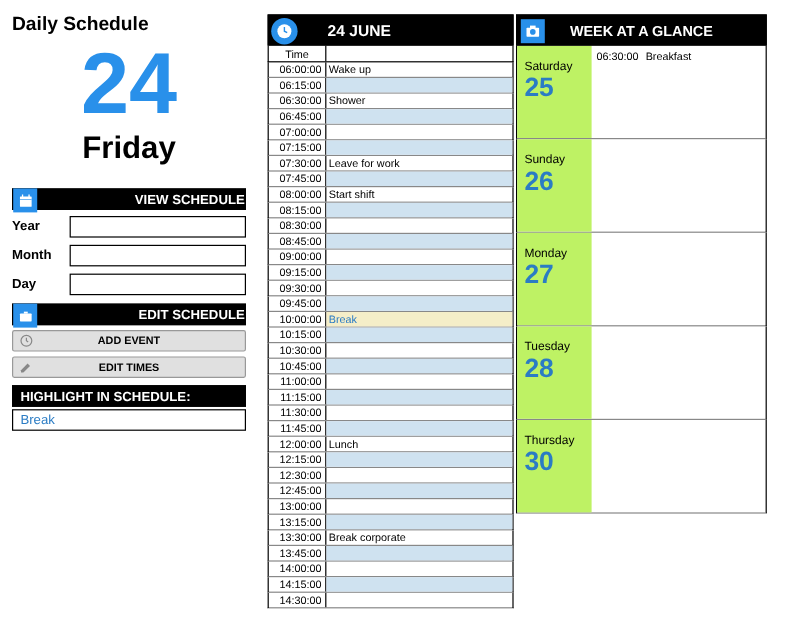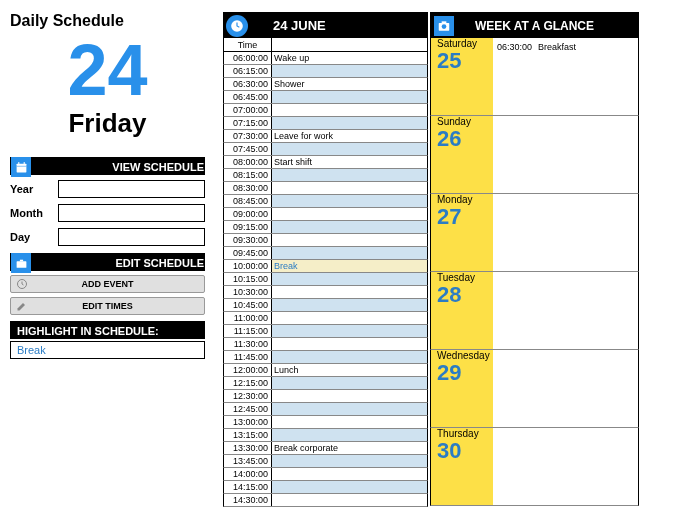--- a/index.html
+++ b/index.html
@@ -29,21 +29,21 @@
 .trow{display:flex;height:13px;border-left:1px solid #000;border-right:1px solid #000;border-bottom:1px solid #888;font-size:9px;line-height:13px}
 .trow .t{width:48px;border-right:1px solid #000;text-align:right;padding-right:3px}
 .trow .d{flex:1;padding-left:2px}
 .trow.alt .d{background:#cfe2f0}
 .trow.hi .d{background:#f5eec8;color:#2b7cc4}
 .right-col{float:left;width:209px;margin-left:2px}
 .r-head{height:26px;background:#000;color:#fff;font-size:12px;font-weight:bold;line-height:26px;text-align:center;position:relative;border:1px solid #000}
 .r-head .ico3{position:absolute;left:3px;top:3px;width:20px;height:20px;background:#2990ea;display:flex;align-items:center;justify-content:center}
 .ico3 svg{width:14px;height:14px;fill:#fff}
 .wday{height:78px;border-left:1px solid #000;border-right:1px solid #000;border-bottom:1px solid #888;display:flex;font-size:10px}
-.wday .wl{width:62px;background:#fde047;padding:0 6px}
+.wday .wl{width:62px;background:#bef264;padding:12px 6px}
 .wday .wl .dn{font-size:10px}
 .wday .wl .nn{font-size:22px;font-weight:bold;color:#2b7cc4;line-height:1.1}
 .wday .wr{flex:1;padding:4px 4px;display:flex;gap:6px;align-items:flex-start}
 .wday .wr .tm{font-size:9px}
 .wday .wr .ev{font-size:9px}
 </style>
 </head>
 <body>
 
 <div class="left-col">
@@ -303,26 +303,19 @@
       </div>
       <div class="wday">
         <div class="wl">
           <div class="dn">Tuesday</div>
           <div class="nn">28</div>
         </div>
         <div class="wr"></div>
       </div>
       <div class="wday">
         <div class="wl">
-          <div class="dn">Wednesday</div>
-          <div class="nn">29</div>
-        </div>
-        <div class="wr"></div>
-      </div>
-      <div class="wday">
-        <div class="wl">
           <div class="dn">Thursday</div>
           <div class="nn">30</div>
         </div>
         <div class="wr"></div>
       </div>
     </div>
 </div>
 
 </body></html>

